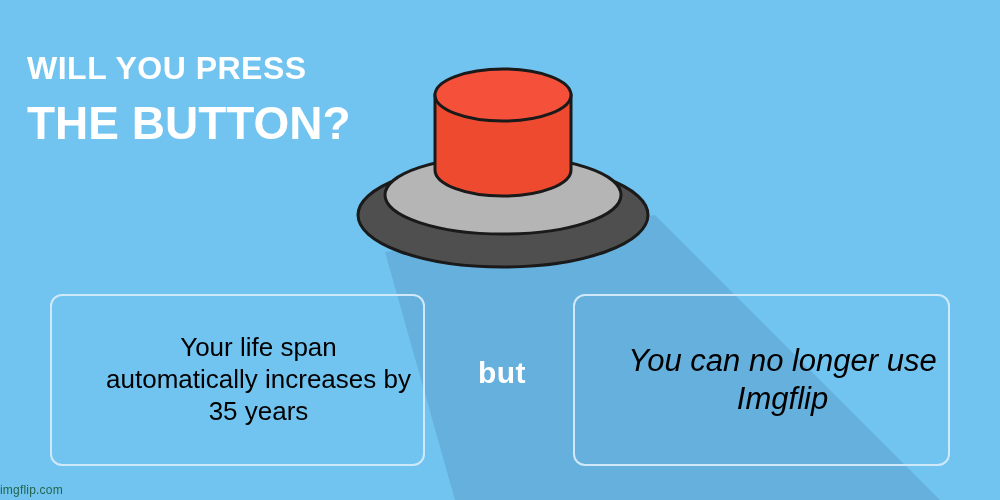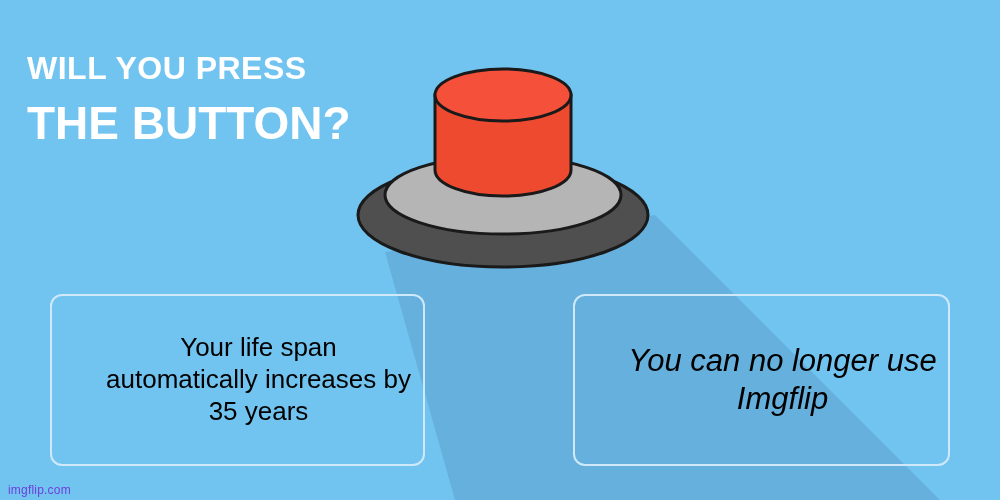--- a/index.html
+++ b/index.html
@@ -103,23 +103,23 @@
     text-align: center;
     color: #ffffff;
     font-size: 30px;
     font-weight: 700;
     letter-spacing: 0.5px;
   }
 
   
   .watermark {
     position: absolute;
-    left: 8px;
+    left: 0;
     bottom: 3px;
-    color: #6d28d9;
+    color: #14532d;
     font-size: 12px;
     opacity: 0.85;
     letter-spacing: 0.2px;
   }
 </style>
 </head>
 <body>
 
 <div id="meme">
 
@@ -141,20 +141,21 @@
 
     <path d="M 85 40 L 85 115 A 68 26 0 0 0 221 115 L 221 40 Z" fill="#ee4a30" stroke="#1a1a1a" stroke-width="3"></path>
 
     <ellipse cx="153" cy="40" rx="68" ry="26" fill="#f4503a" stroke="#1a1a1a" stroke-width="3"></ellipse>
   </svg>
 
   <div class="option-box option-left">
     <span class="option-text">Your life span automatically increases by 35 years</span>
   </div>
 
+  <div class="but-word">but</div>
 
   <div class="option-box option-right">
     <span class="option-text">You can no longer use Imgflip</span>
   </div>
 
   <div class="watermark">imgflip.com</div>
 
 </div>
 
 </body></html>

